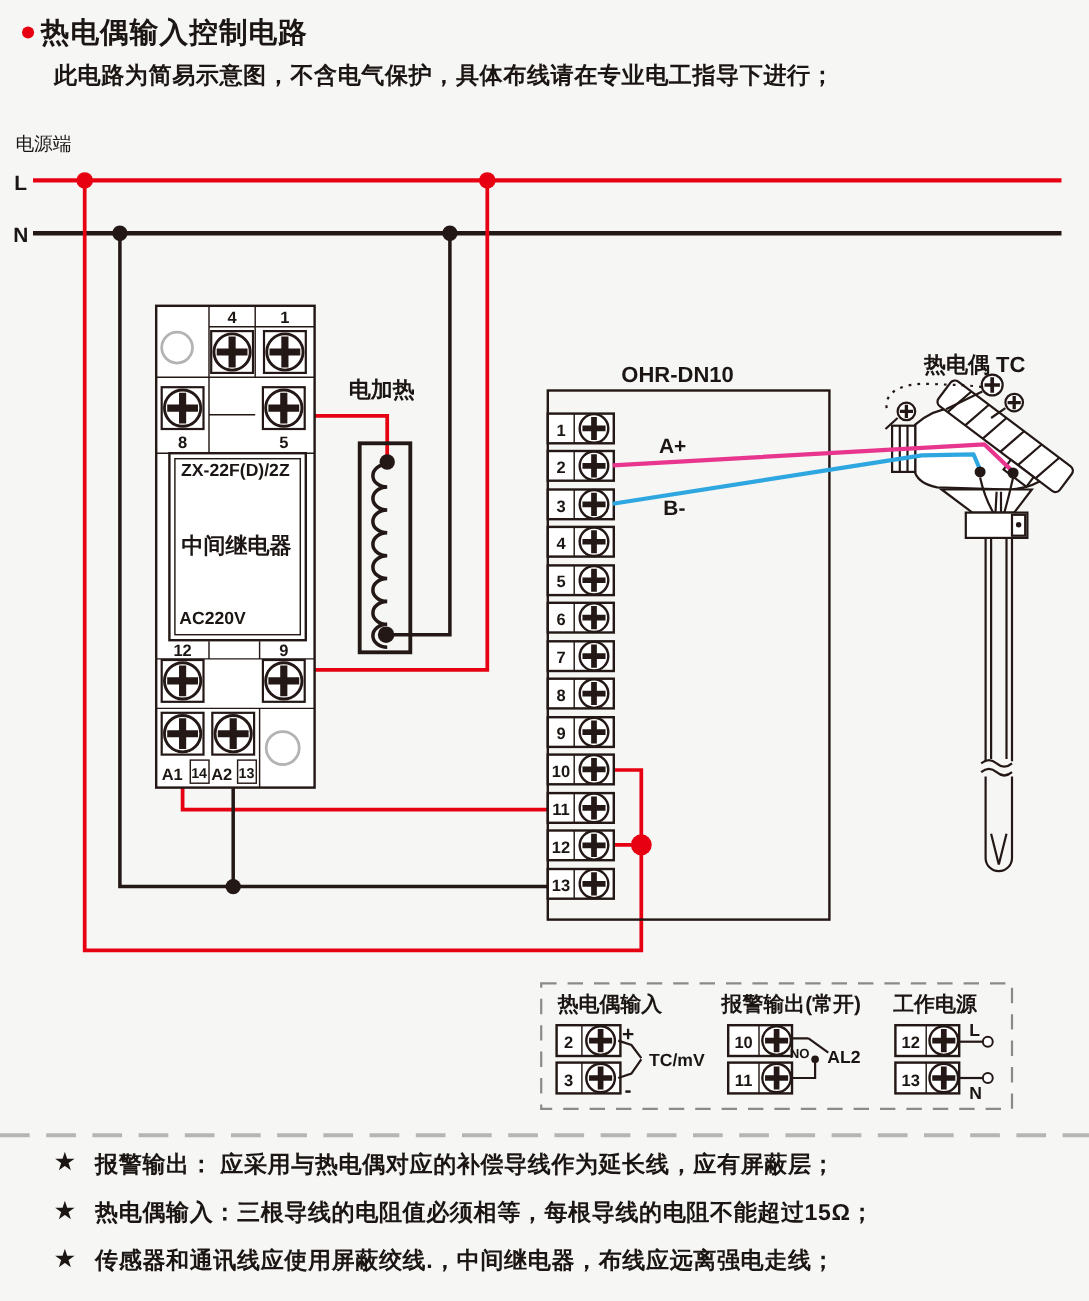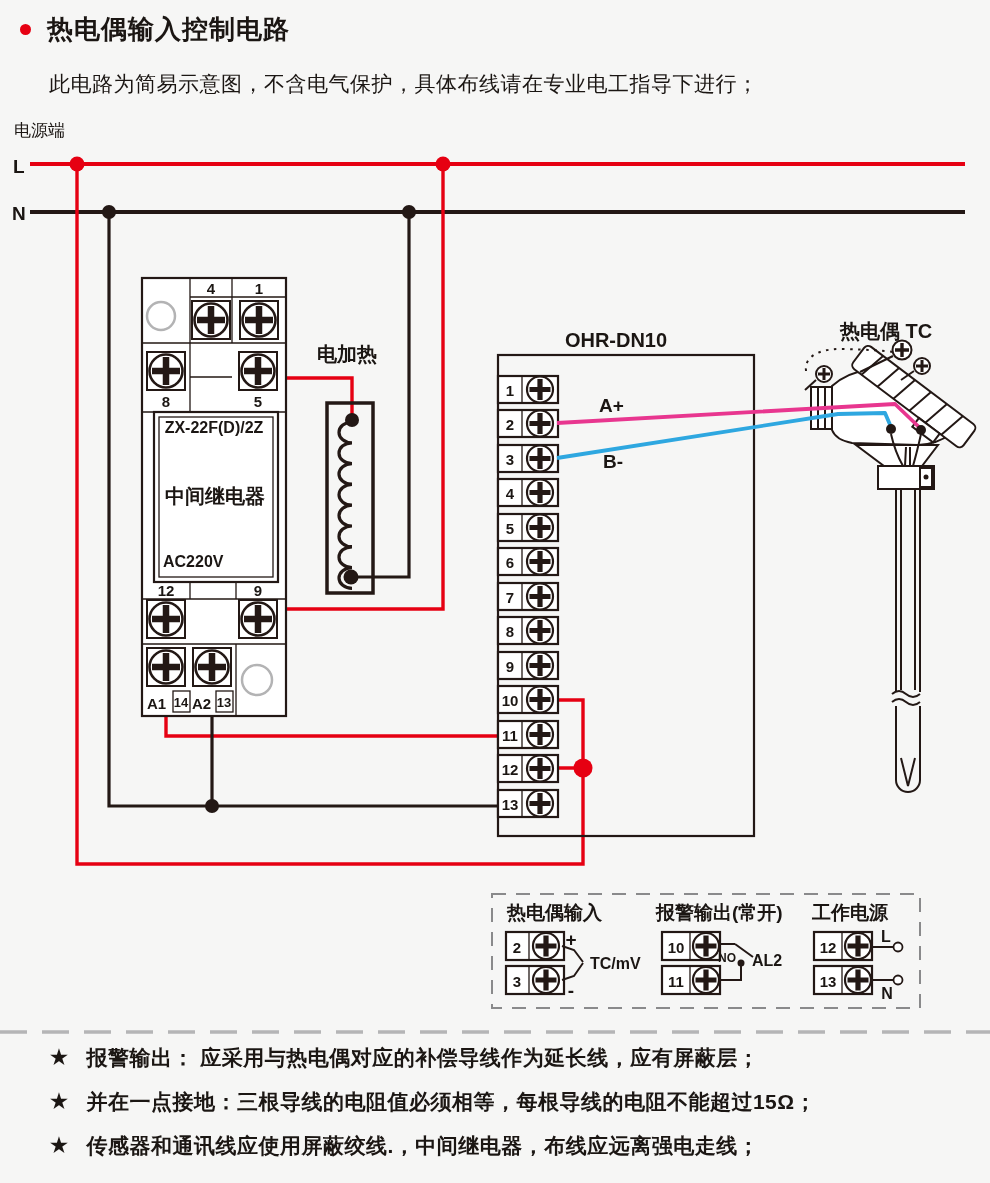--- a/index.html
+++ b/index.html
@@ -1,23 +1,23 @@
 <!DOCTYPE html>
 <html><head>
 <meta charset="utf-8">
 <style>
   html,body{margin:0;padding:0;}
   body{background:#e9e9e9;}
   .page{position:relative;width:990px;height:1183px;background:#f6f6f5;overflow:hidden;
         font-family:"Liberation Sans",sans-serif;color:#1b1613;}
   .abs{position:absolute;}
-  .title-row{top:12px;left:20px;display:flex;align-items:center;gap:16px;}
+  .title-row{top:12px;left:20px;display:flex;align-items:center;gap:6px;}
   .bullet{width:11px;height:11px;border-radius:50%;background:#e60012;}
   .title{font-size:26px;font-weight:bold;letter-spacing:1px;}
-  .subtitle{top:70px;left:49px;font-size:21px;font-weight:normal;letter-spacing:0.5px;text-align:center;}
+  .subtitle{top:54px;left:49px;font-size:21px;font-weight:bold;letter-spacing:0.5px;text-align:center;}
   .note{left:50px;display:flex;align-items:flex-start;gap:18px;font-size:21px;font-weight:bold;letter-spacing:0.5px;}
   .note .star{font-size:20px;line-height:26px;}
   svg{position:absolute;top:0;left:0;}
   svg text{font-family:"Liberation Sans",sans-serif;fill:#1b1613;}
   .t15{font-size:15px;font-weight:bold;}
   .t13{font-size:13px;font-weight:bold;}
   .t16{font-size:16px;font-weight:bold;}
   .t17{font-size:17px;}
   .t19{font-size:19px;font-weight:bold;}
   .t20{font-size:20px;font-weight:bold;}
@@ -320,20 +320,20 @@
     <div class="title">热电偶输入控制电路</div>
   </div>
   <div class="abs subtitle">此电路为简易示意图，不含电气保护，具体布线请在专业电工指导下进行；</div>
 
   <div class="abs note" style="top:1044px">
     <span class="star">★</span>
     <span>报警输出： 应采用与热电偶对应的补偿导线作为延长线，应有屏蔽层；</span>
   </div>
   <div class="abs note" style="top:1088px">
     <span class="star">★</span>
-    <span>并在一点接地：三根导线的电阻值必须相等，每根导线的电阻不能超过15Ω；</span>
+    <span>热电偶输入：三根导线的电阻值必须相等，每根导线的电阻不能超过15Ω；</span>
   </div>
   <div class="abs note" style="top:1132px">
     <span class="star">★</span>
     <span>传感器和通讯线应使用屏蔽绞线.，中间继电器，布线应远离强电走线；</span>
   </div>
 
 </div>
 
 </body></html>

